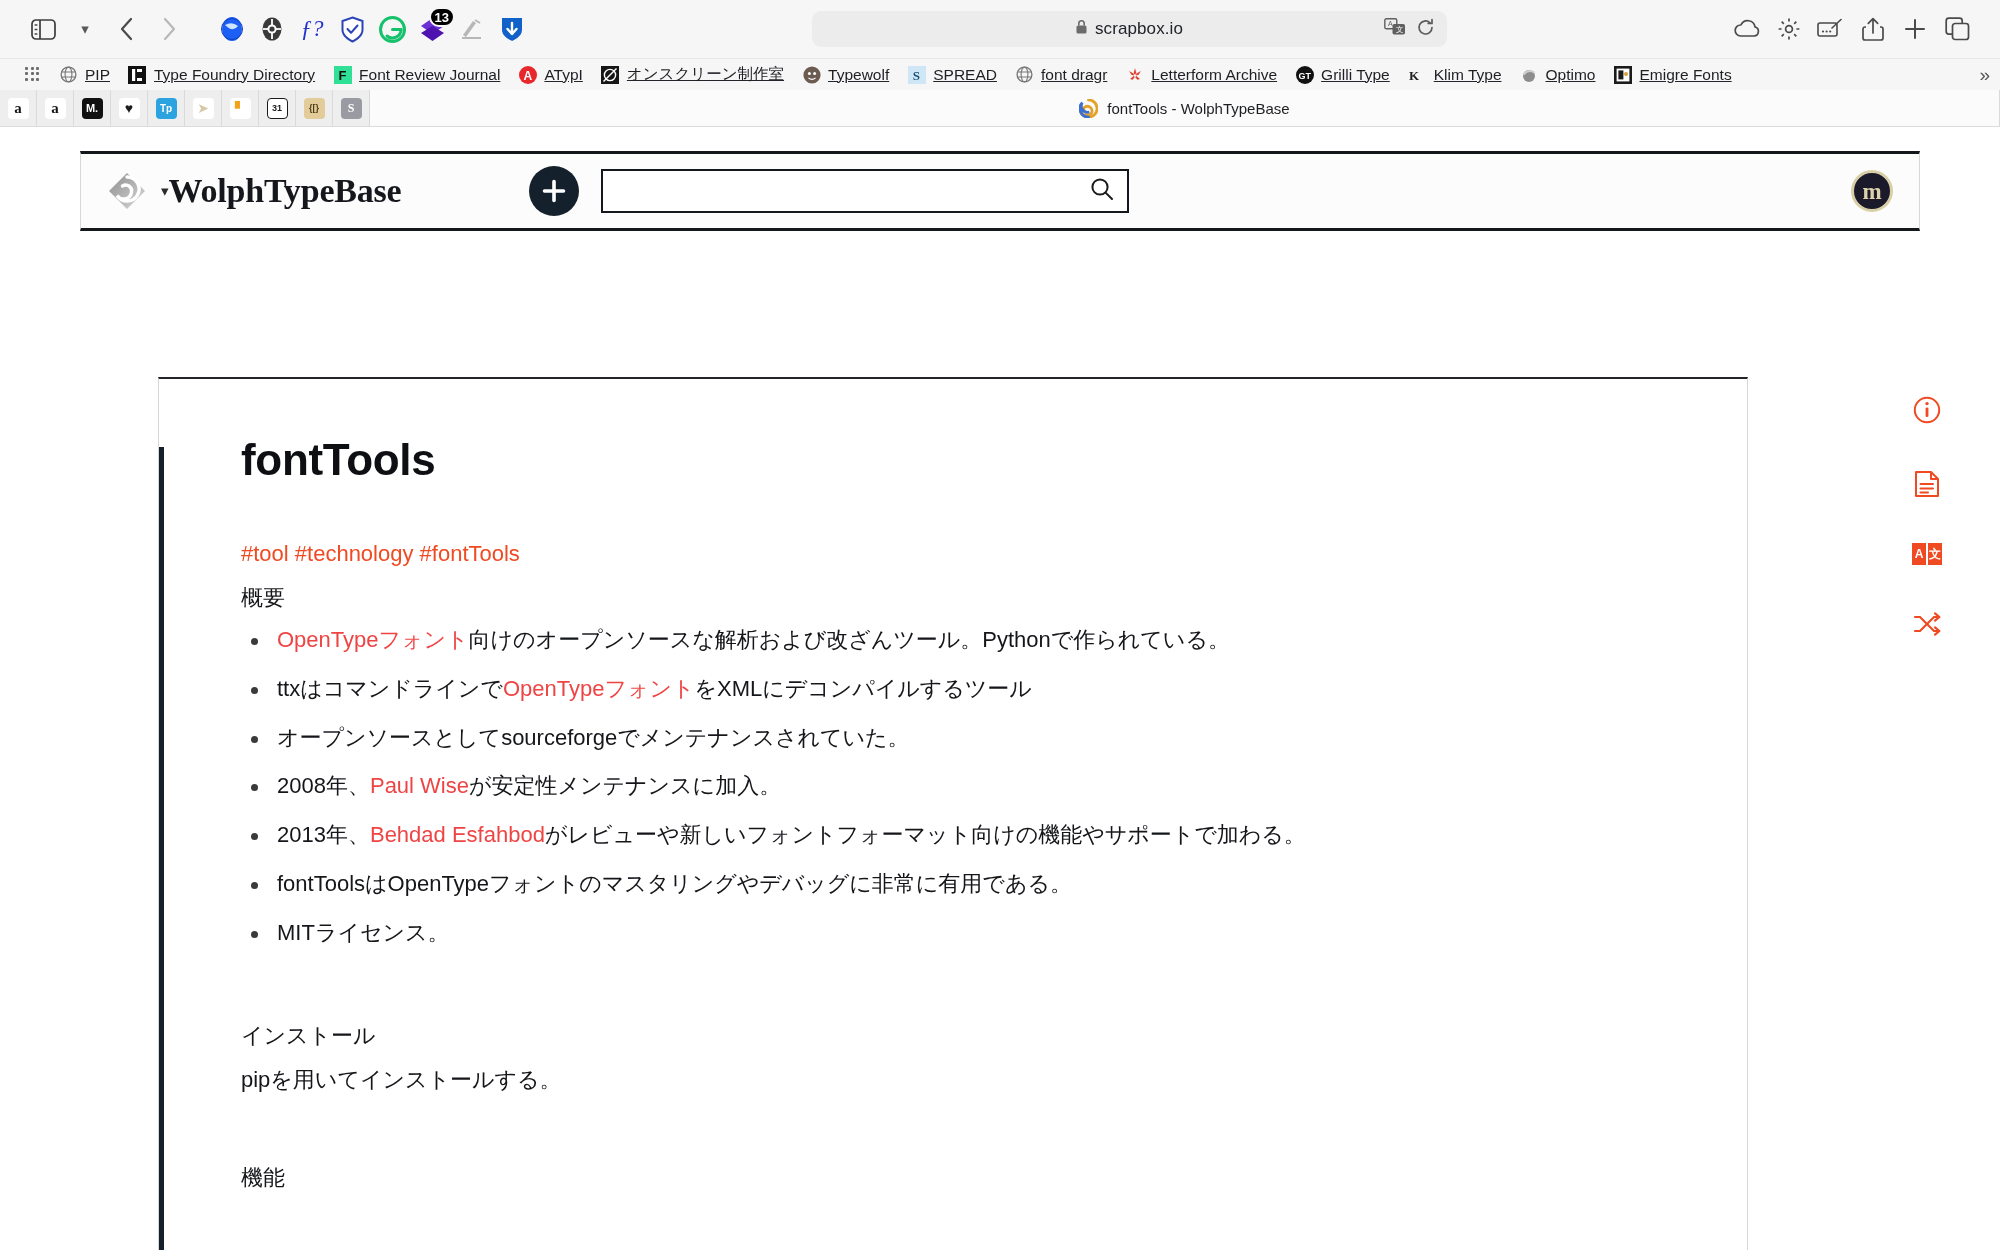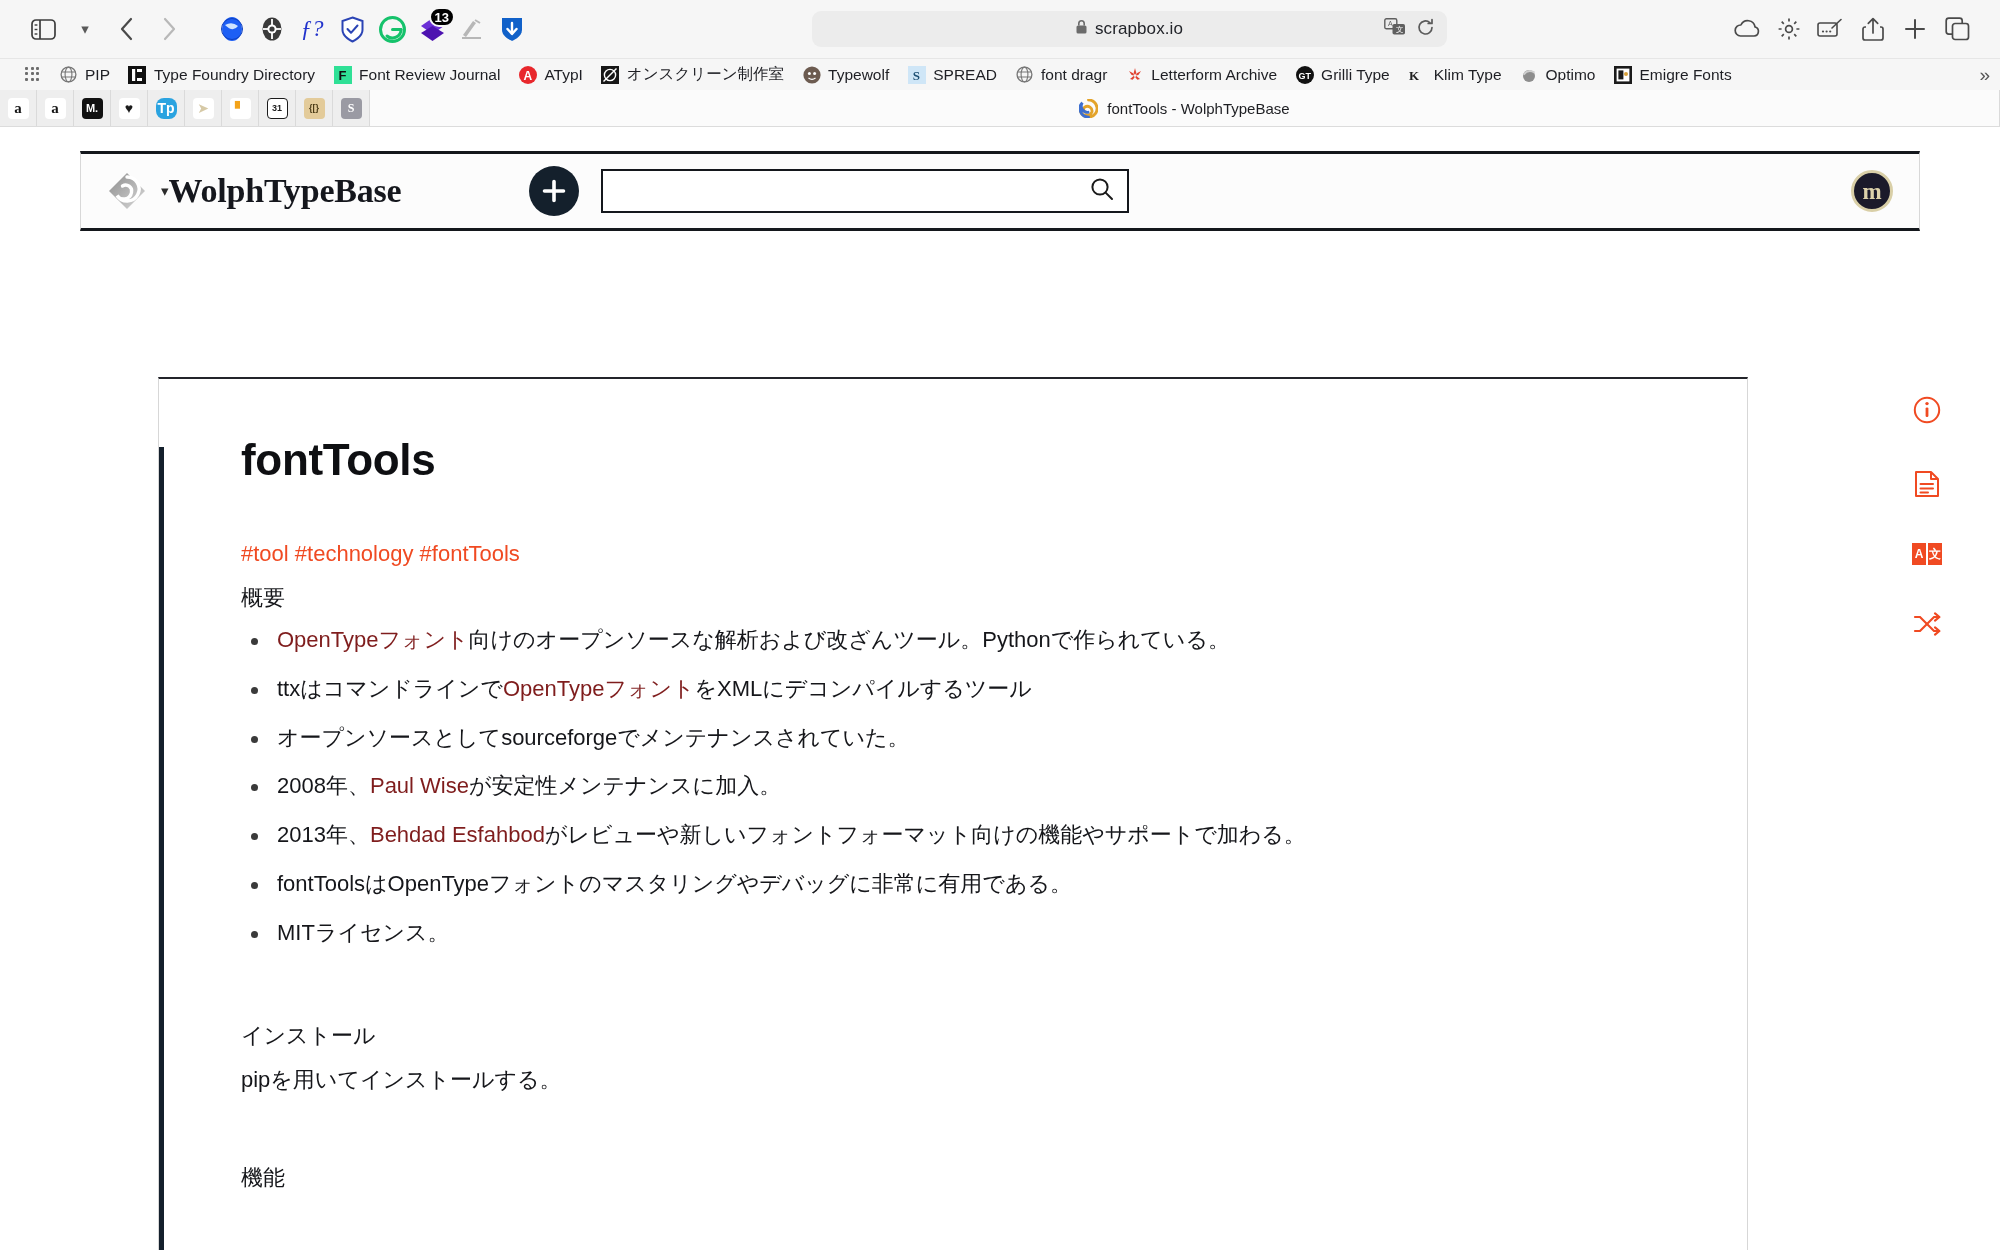--- a/index.html
+++ b/index.html
@@ -72,20 +72,21 @@
   
   #bookmarks {
     height: 32px;
     display: flex; align-items: center;
     padding: 0 16px;
     gap: 0px;
     font-size: 15.5px;
     color: #23242a;
     border-top: 1px solid #e6e6e6;
     position: relative;
+    text-decoration: underline;
   }
   .bm {
     display: flex; align-items: center; gap: 7px;
     padding: 0 9px; height: 28px;
     white-space: nowrap;
   }
   .bm-label { font-size: 15.5px; color: #1e1f24; }
   .bm-ico { width: 19px; height: 19px; display: flex; align-items: center; justify-content: center; flex: none; }
   #bm-overflow { position: absolute; right: 10px; font-size: 19px; color: #555; }
   .grid-dots {
@@ -215,21 +216,21 @@
     margin-bottom: 22px;
     padding-left: 32px;
     position: relative;
   }
   ul.sb-list li::before {
     content: "";
     position: absolute; left: 6px; top: 11px;
     width: 7px; height: 7px; border-radius: 50%;
     background: #3a3a3a;
   }
-  .lk { color: #7f1d1d; }
+  .lk { color: #ef4444; }
   .para { font-size: 22px; color: #15161a; margin: 0 0 16px 0; }
   .spacer { height: 42px; }
   .code-inline {
     display: inline-block;
     font-family: "Liberation Mono", "DejaVu Sans Mono", monospace;
     font-size: 21px;
     color: #2b35c9;
     background: #f2f2f7;
     padding: 3px 10px 4px 10px;
     margin-left: 4px;
@@ -587,21 +588,21 @@
     <div class="tab">
         <span class="fav" style="background:#fff;color:#151515;font-family:'Liberation Serif',serif;font-size:15px;">a</span>
       </div>
     <div class="tab">
         <span class="fav" style="background:#111;color:#fff;font-size:11px;">M.</span>
       </div>
     <div class="tab">
         <span class="fav" style="background:#fff;color:#1b1b1b;font-size:14px;">♥</span>
       </div>
     <div class="tab">
-        <span class="fav" style="background:#2aa3e0;color:#fff;font-size:14px;border-radius:8px;">Tp</span>
+        <span class="fav" style="background:#2aa3e0;color:#fff;font-size:10px;">Tp</span>
       </div>
     <div class="tab">
         <span class="fav" style="background:#fff;color:#d6c9a6;font-size:14px;">➤</span>
       </div>
     <div class="tab">
         <span class="fav" style="background:#fff;color:#f3a319;font-size:13px;">▘</span>
       </div>
     <div class="tab">
         <span class="fav" style="background:#fff;color:#1b1b1b;font-size:9px;border:1px solid #1b1b1b;">31</span>
       </div>

